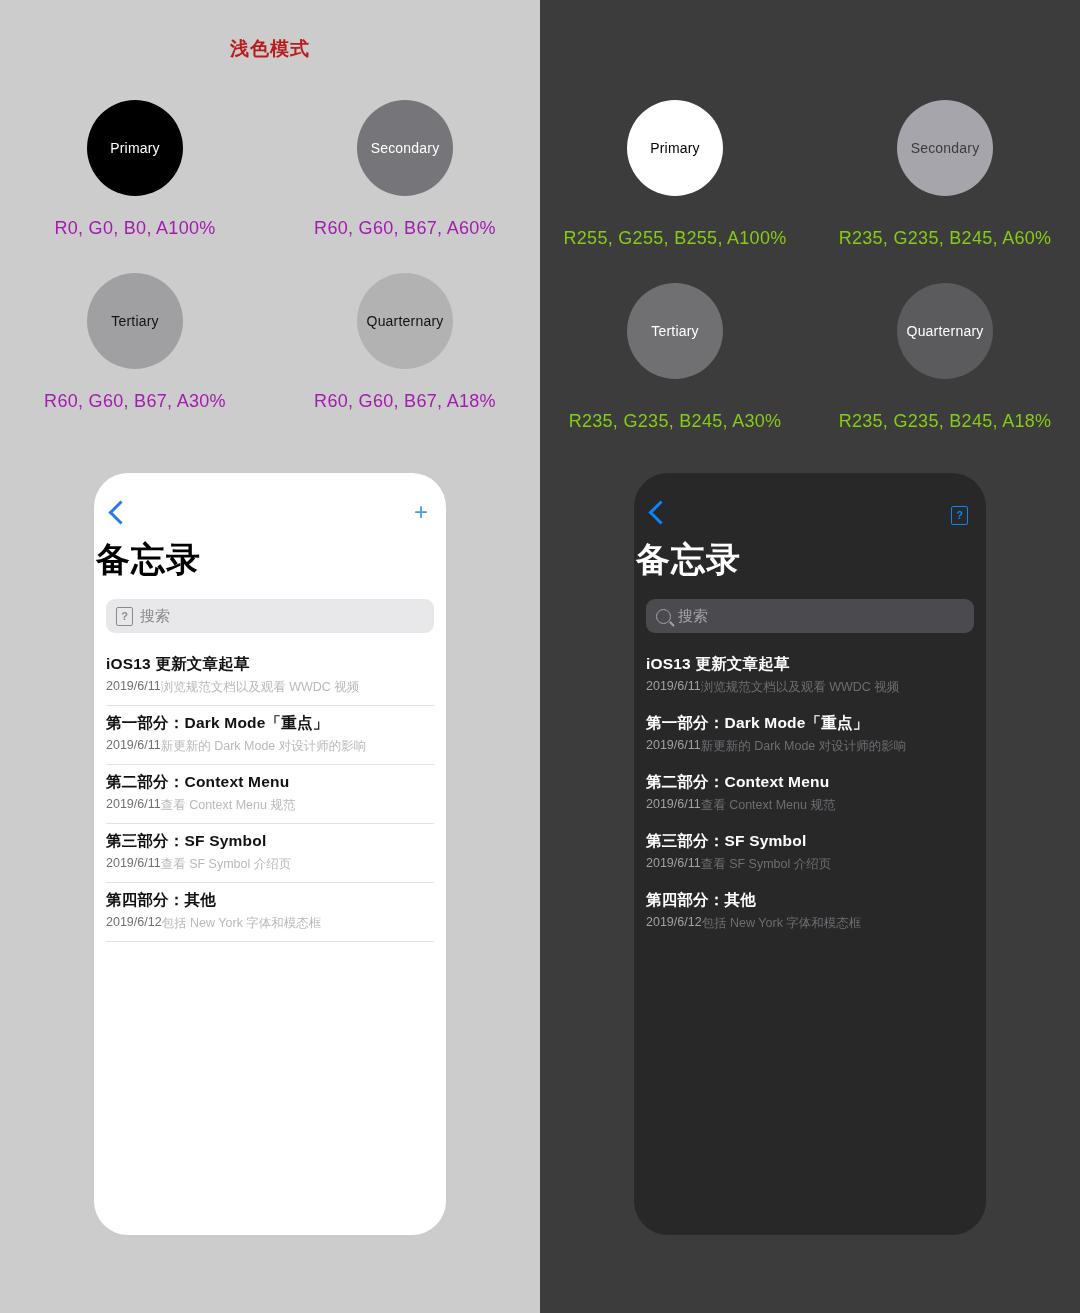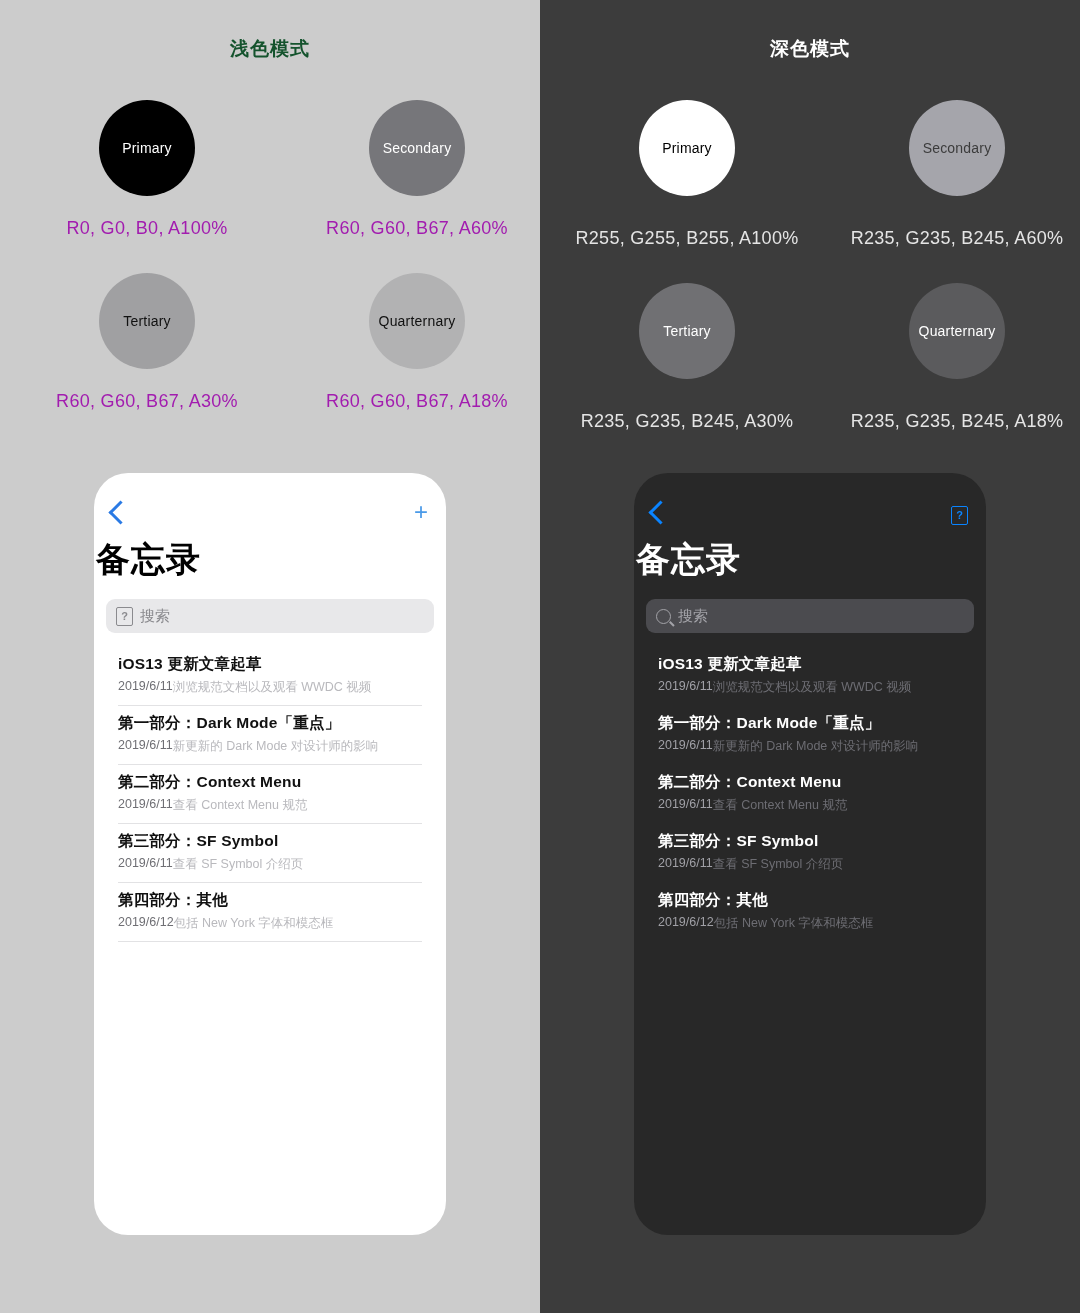--- a/index.html
+++ b/index.html
@@ -11,35 +11,35 @@
   .stage{position:relative;width:1080px;height:1313px;display:flex;}
 
   .pane{width:540px;height:1313px;position:relative;box-sizing:border-box;}
   .pane.light{background:#cccccc;}
   .pane.dark{background:#3c3c3c;}
 
   .pane-title{
     position:absolute;top:36px;left:0;width:100%;
     text-align:center;font-size:19px;font-weight:700;letter-spacing:1px;
   }
-  .light .pane-title{color:#14532d;font-family:Liberation Serif, serif;}
+  .light .pane-title{color:#b91c1c;font-family:Liberation Serif, serif;}
   .dark .pane-title{color:#ffffff;}
 
   
-  .swatches{position:absolute;top:100px;left:12px;width:540px;}
+  .swatches{position:absolute;top:100px;left:0;width:540px;}
   .swrow{display:flex;}
   .swcell{width:270px;display:flex;flex-direction:column;align-items:center;}
   .circle{
     width:96px;height:96px;border-radius:50%;
     display:flex;align-items:center;justify-content:center;
     font-size:14px;letter-spacing:.2px;
   }
   .swlabel{margin-top:22px;font-size:18px;letter-spacing:.3px;}
   .light .swlabel{color:#a21caf;}
-  .dark .swlabel{color:#e5e5e5;margin-top:32px;}
+  .dark .swlabel{color:#84cc16;margin-top:32px;}
   .swrow2{margin-top:34px;}
 
   
   .phone{
     position:absolute;left:94px;top:473px;width:352px;height:762px;
     border-radius:34px;overflow:hidden;box-sizing:border-box;
   }
   .dark .phone{left:94px;}
   .light .phone{background:#ffffff;}
   .dark .phone{background:#282828;}
@@ -76,21 +76,21 @@
   }
   .light .searchbar{background:#e8e8ea;color:#8a8a8e;}
   .dark .searchbar{background:#4b4b4f;color:#a3a3a8;}
   .searchbar .si{margin-right:7px;display:inline-flex;align-items:center;}
   .mag{width:13px;height:13px;border:1.6px solid currentColor;border-radius:50%;position:relative;}
   .mag:after{content:"";position:absolute;right:-5px;bottom:-2px;width:6px;height:1.6px;
     background:currentColor;transform:rotate(45deg);}
 
   .notes{margin-top:14px;}
   .note{
-    padding:7px 0 9px 0;margin:0 24px;
+    padding:7px 0 9px 0;margin:0 12px;
   }
   .light .note{border-bottom:1px solid #e2e2e4;}
   .dark .note{border-bottom:1px solid transparent;}
   .note-title{font-size:15.5px;font-weight:700;letter-spacing:.2px;}
   .light .note-title{color:#111111;}
   .dark .note-title{color:#ffffff;}
   .note-sub{font-size:12.5px;margin-top:4px;display:flex;gap:0;}
   .light .note-date{color:#6f6f74;}
   .light .note-desc{color:#b9b9bd;}
   .dark .note-date{color:#a0a0a6;}
@@ -173,21 +173,20 @@
             <div class="note-sub">
               <span class="note-date">2019/6/12</span>
               <span class="note-desc">包括 New York 字体和模态框</span>
             </div>
           </div>
         </div>
     </div>
   </div>
 
   <div class="pane dark">
-    <div class="pane-title">深色模式</div>
 
     <div class="swatches">
       <div class="swrow">
         <div class="swcell">
           <div class="circle" id="dc0" style="background: rgb(255, 255, 255); color: rgb(0, 0, 0);">Primary</div>
           <div class="swlabel">R255, G255, B255, A100%</div>
         </div>
         <div class="swcell">
           <div class="circle" id="dc1" style="background: rgba(235, 235, 245, 0.6); color: rgb(60, 60, 60);">Secondary</div>
           <div class="swlabel">R235, G235, B245, A60%</div>

